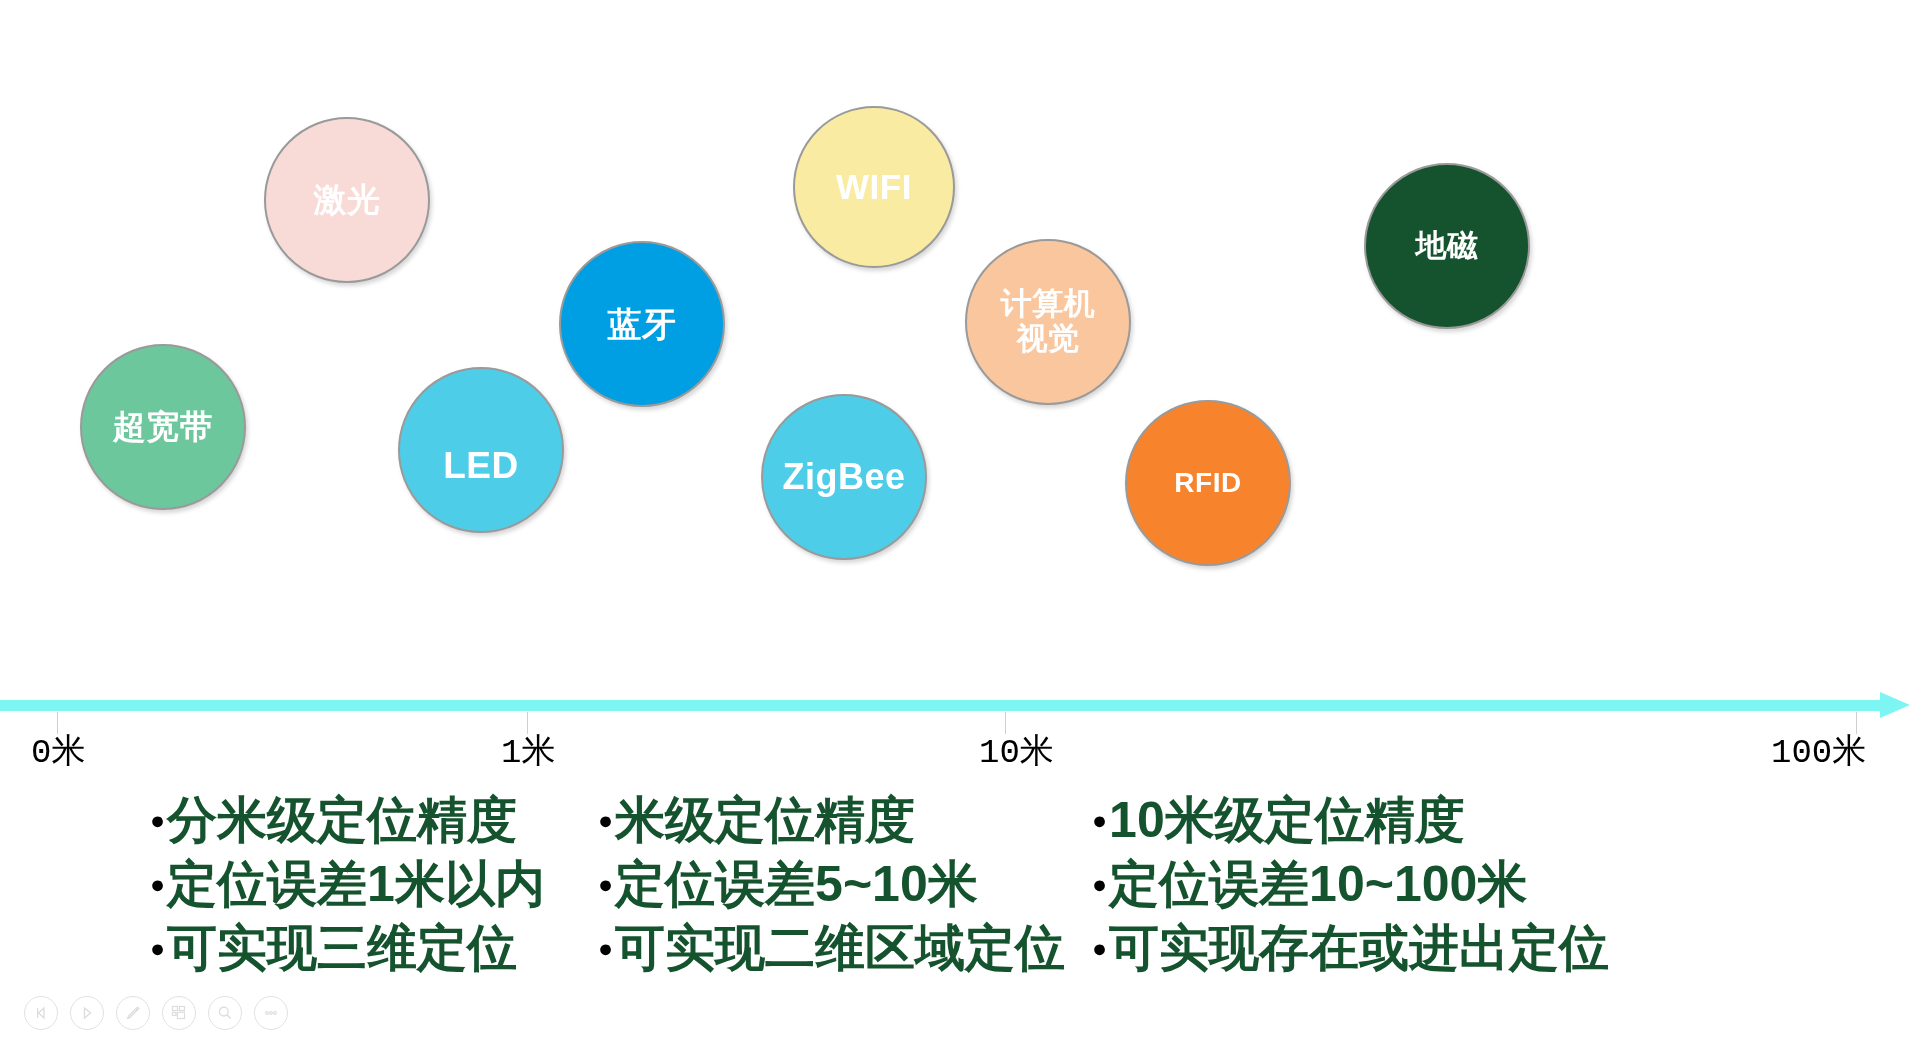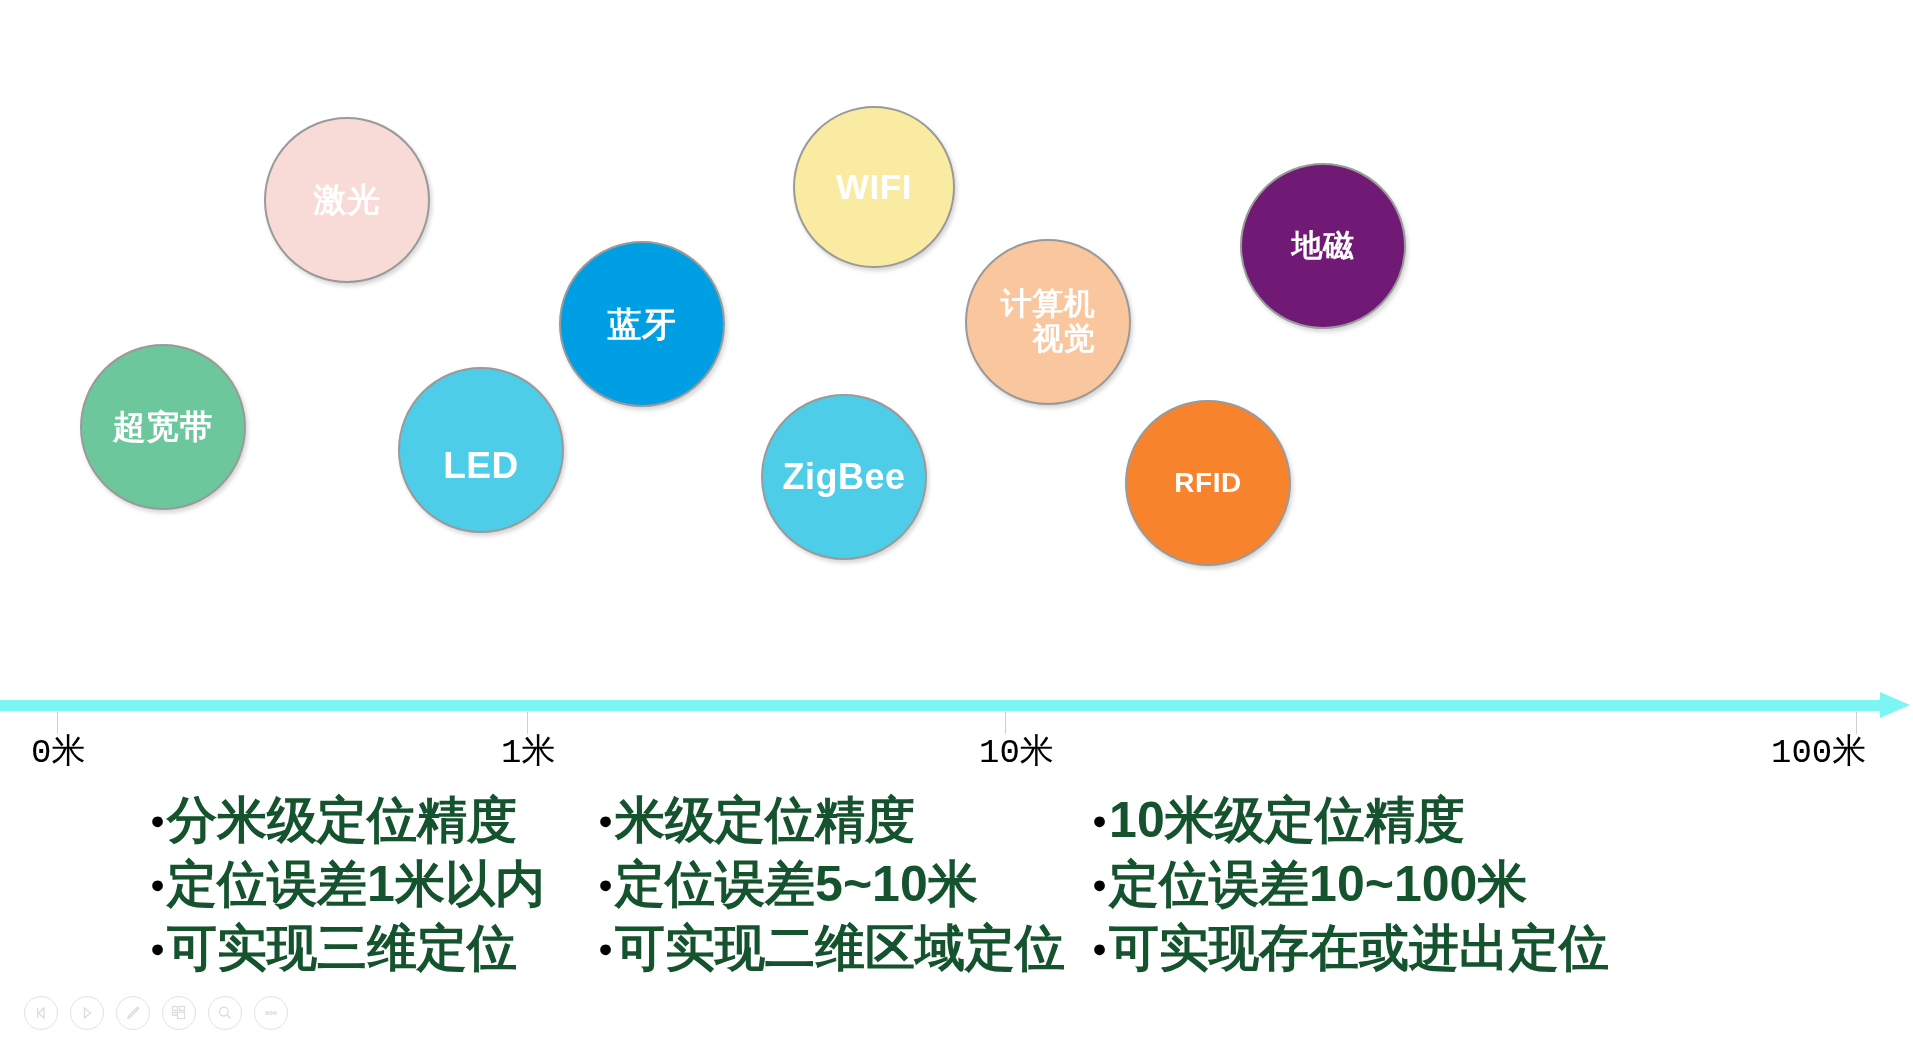--- a/index.html
+++ b/index.html
@@ -30,21 +30,21 @@
     border: 2px solid #9a9a9a;
     box-sizing: border-box;
     display: flex;
     align-items: center;
     justify-content: center;
     box-shadow: 2px 3px 4px rgba(0, 0, 0, 0.16);
   }
   .bubble .label {
     color: #ffffff;
     font-weight: bold;
-    text-align: right;
+    text-align: center;
     line-height: 1.12;
     letter-spacing: 0.5px;
     white-space: pre-line;
     user-select: none;
   }
 
   
   #axis-wrap {
     position: absolute;
     left: 0;
@@ -157,21 +157,21 @@
       <div class="bubble" style="left: 793px; top: 106px; width: 162px; height: 162px; background: rgb(249, 236, 162);">
         <span class="label" style="font-size: 35px;">WIFI</span>
       </div>
       <div class="bubble" style="left: 965px; top: 239px; width: 166px; height: 166px; background: rgb(249, 198, 158);">
         <span class="label" style="font-size: 31px;">计算机
 视觉</span>
       </div>
       <div class="bubble" style="left: 1125px; top: 400px; width: 166px; height: 166px; background: rgb(247, 131, 44);">
         <span class="label" style="font-size: 28px;">RFID</span>
       </div>
-      <div class="bubble" style="left: 1240px; top: 163px; width: 166px; height: 166px; background: #701a75;">
+      <div class="bubble" style="left: 1364px; top: 163px; width: 166px; height: 166px; background: #14532d;">
         <span class="label" style="font-size: 31px;">地磁</span>
       </div>
     </div>
 
   <div id="axis-wrap">
     <div id="axis-line"></div>
     <div id="axis-arrow"></div>
   </div>
   <div id="axis-ticks">
       <div class="tick" style="left: 57px; top: 712px;"></div>

